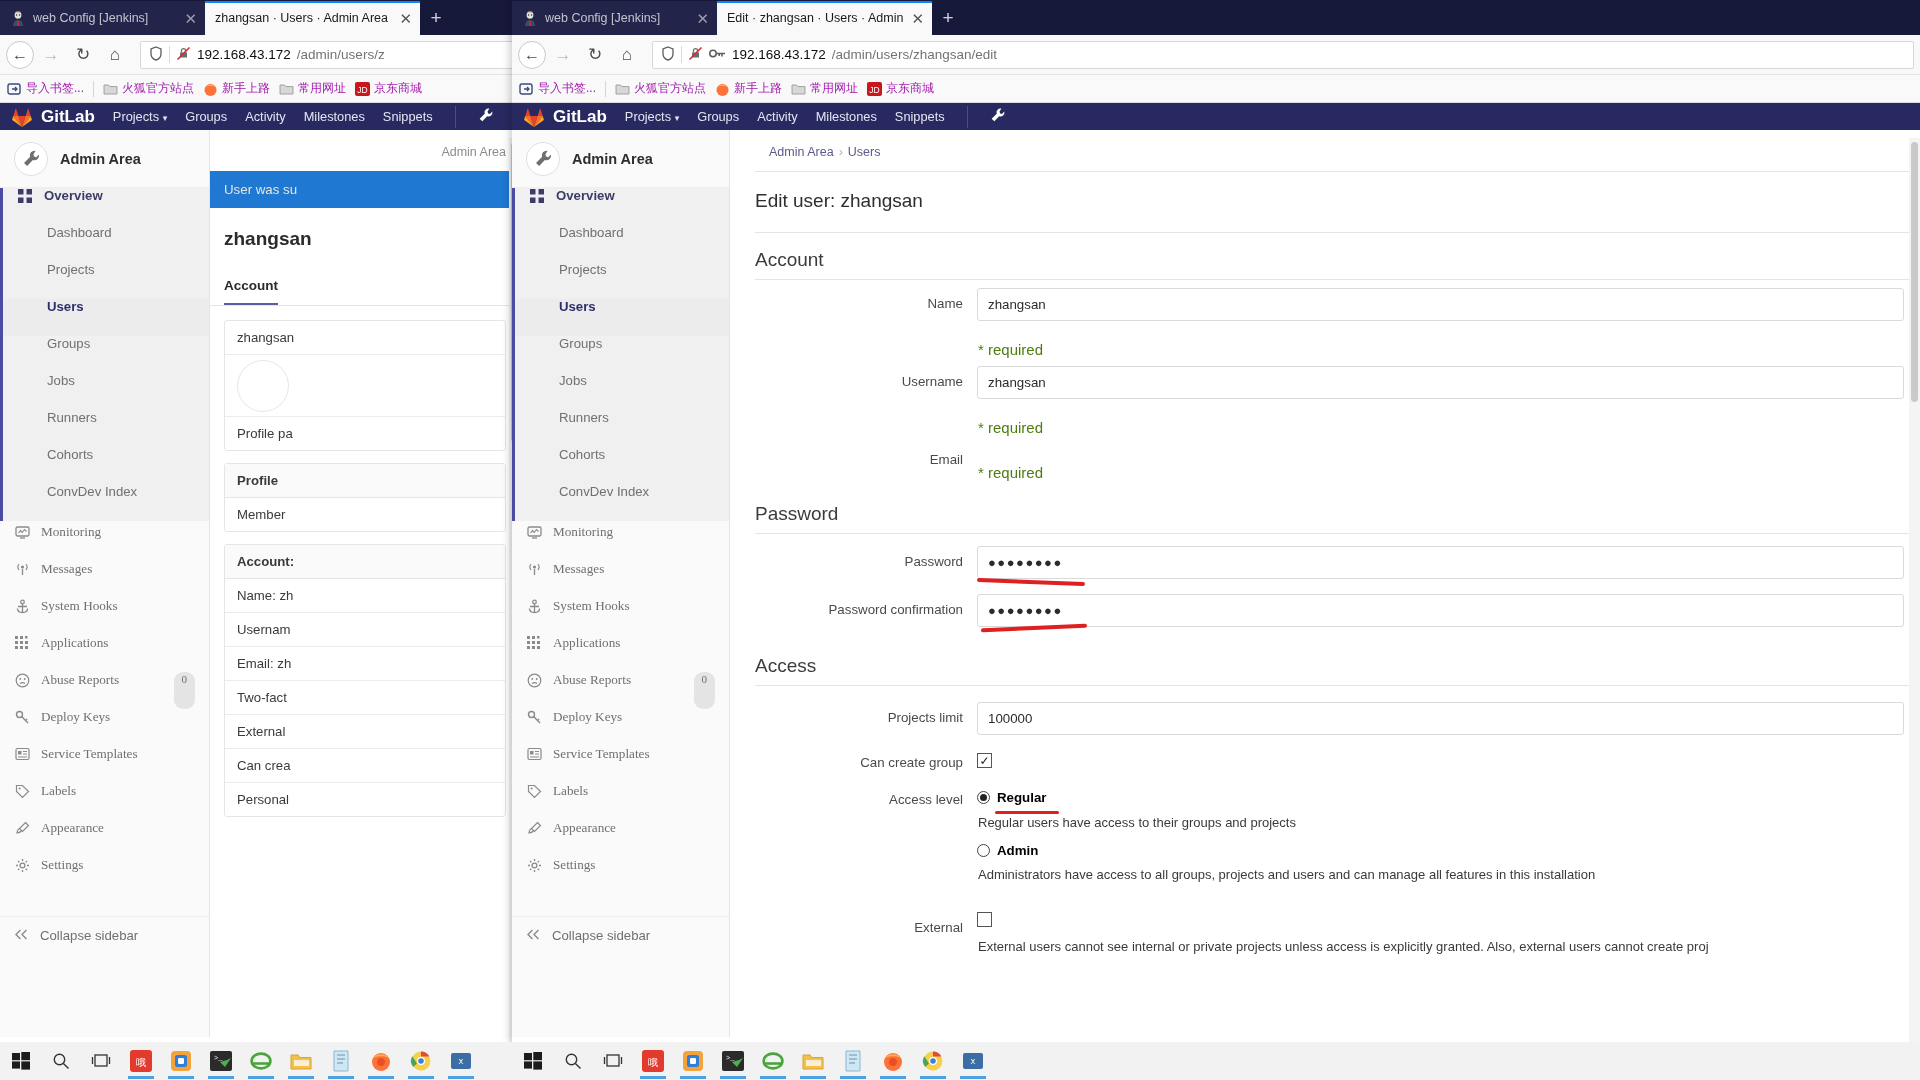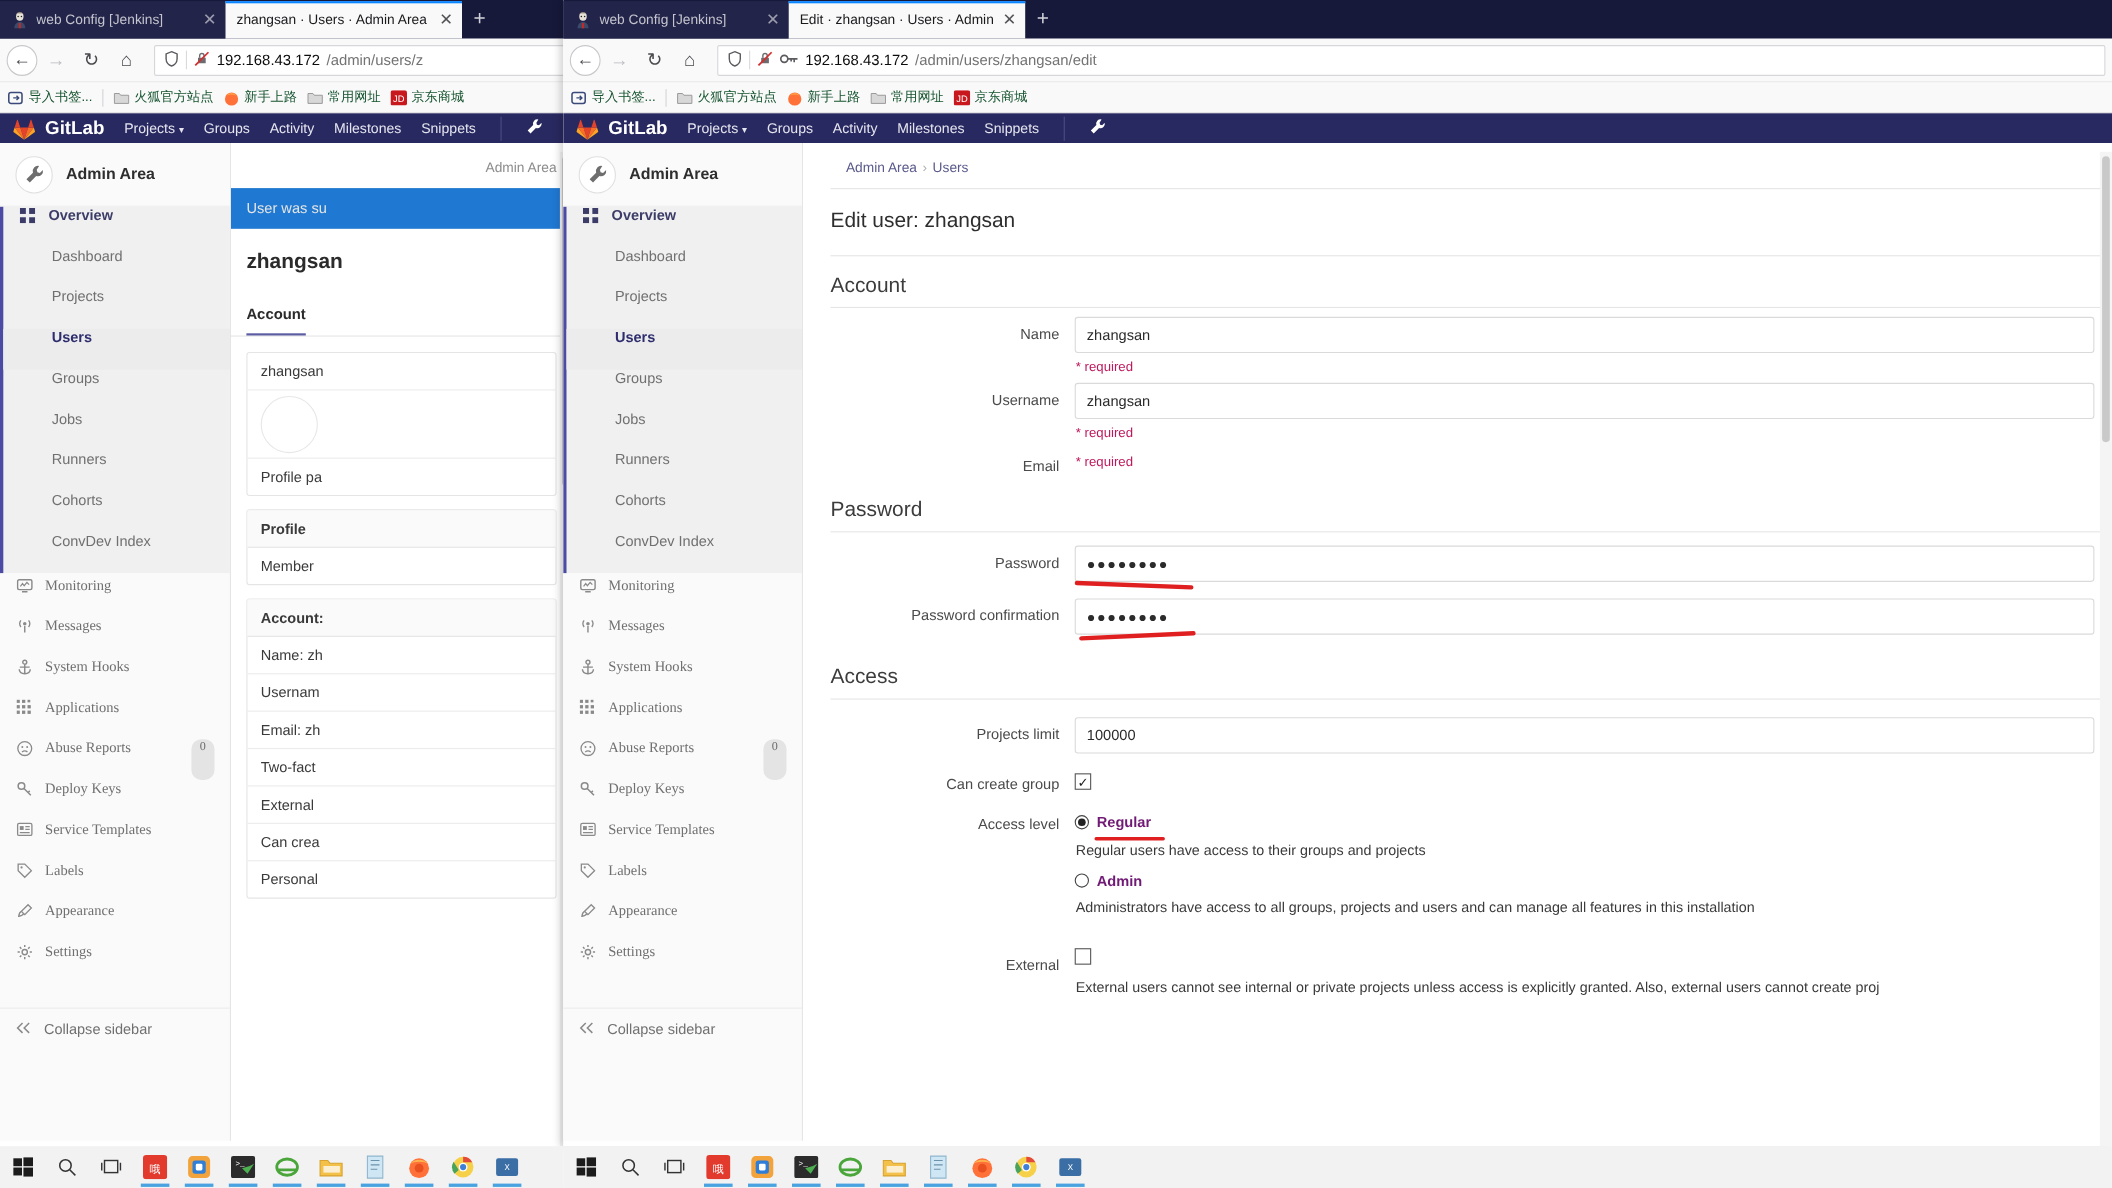--- a/index.html
+++ b/index.html
@@ -47,21 +47,21 @@
   .navbtn.dim { color: #bcbcc0; }
   .urlbar { flex: 1 1 auto; height: 28px; margin-left: 8px; background: #fff;
             border: 1px solid #d7d7db; border-radius: 2px; display: flex;
             align-items: center; gap: 6px; padding: 0 8px; font-size: 13.5px;
             color: #0c0c0d; overflow: hidden; white-space: nowrap; }
   .urlbar .sep { width: 1px; height: 17px; background: #dadade; }
   .urlhost { color: #0c0c0d; }
   .urlpath { color: #737373; }
 
   .bookmarks { height: 28px; background: #f9f9fa; display: flex; align-items: center;
-               gap: 9px; padding: 0 7px; font-size: 12px; color: #14532d;
+               gap: 9px; padding: 0 7px; font-size: 12px; color: #a21caf;
                border-bottom: 1px solid #dcdcdf; white-space: nowrap; overflow: hidden;}
   .bm { display: flex; align-items: center; gap: 4px; }
   .bm .bmico { width: 15px; height: 14px; flex: 0 0 15px; }
   .bmsep { width: 1px; height: 16px; background: #d5d5d8; }
 
   
   .gl-top { height: 27px; background: #292961; display: flex; align-items: center;
             padding: 0 10px; gap: 18px; color: #fff; font-size: 13px; }
   .gl-logo { display: flex; align-items: center; gap: 7px; font-weight: bold; font-size: 17px; }
   .gl-nav { display: flex; align-items: center; gap: 18px; font-size: 12.8px; color: #e5e5f0;}
@@ -102,30 +102,30 @@
   .ptitle { font-size: 19px; color: #2e2e2e; padding: 18px 0 20px 14px; }
   .sect-h { font-size: 19px; color: #3c3c3c; padding: 16px 0 8px 14px; }
 
   .frow { display: flex; align-items: flex-start; padding: 8px 0 0 0; }
   .flab { width: 222px; flex: 0 0 222px; text-align: right; padding: 8px 14px 0 0;
           font-size: 13.3px; color: #4a4a4a; }
   .fctl { flex: 1 1 auto; padding-right: 16px; position: relative; }
   .finput { width: 100%; height: 33px; border: 1px solid #dadada; border-radius: 3px;
             background: #fff; font-size: 13.3px; color: #2b2b2b;
             padding: 0 10px; line-height: 31px; }
-  .fhint { font-size: 12px; color: #be185d; padding: 5px 0 0 1px; }
+  .fhint { font-size: 15px; color: #4d7c0f; padding: 5px 0 0 1px; margin-top: 15px; }
   .fdesc { font-size: 13px; color: #3a3a3a; padding: 5px 0 0 1px; }
   .cbox { width: 15px; height: 15px; border: 1px solid #555; background: #fff;
           display: inline-flex; align-items: center; justify-content: center;
           font-size: 12px; color: #222; margin-top: 8px; }
   .radio-row { display: flex; align-items: center; gap: 7px; padding-top: 6px; }
   .radio { width: 13px; height: 13px; border-radius: 50%; border: 1px solid #444;
            background: #fff; display: inline-flex; align-items:center; justify-content:center; }
   .radio .dot { width: 7px; height: 7px; border-radius: 50%; background: #222; }
-  .rlabel { font-size: 13.3px; font-weight: bold; color: #701a75; }
+  .rlabel { font-size: 13.3px; font-weight: bold; color: #000000; }
   .dots { letter-spacing: 1.5px; font-size: 13px; }
 
   .redline { position: absolute; height: 4px; background: #e02020; border-radius: 3px; }
 
   
   .flash { background: #1f78d1; color: #e5e5e5; font-size: 13.3px;
            padding: 11px 14px; }
 
   
   .panelcard { border: 1px solid #e5e5e5; border-radius: 3px; margin: 0 14px 12px 14px;

